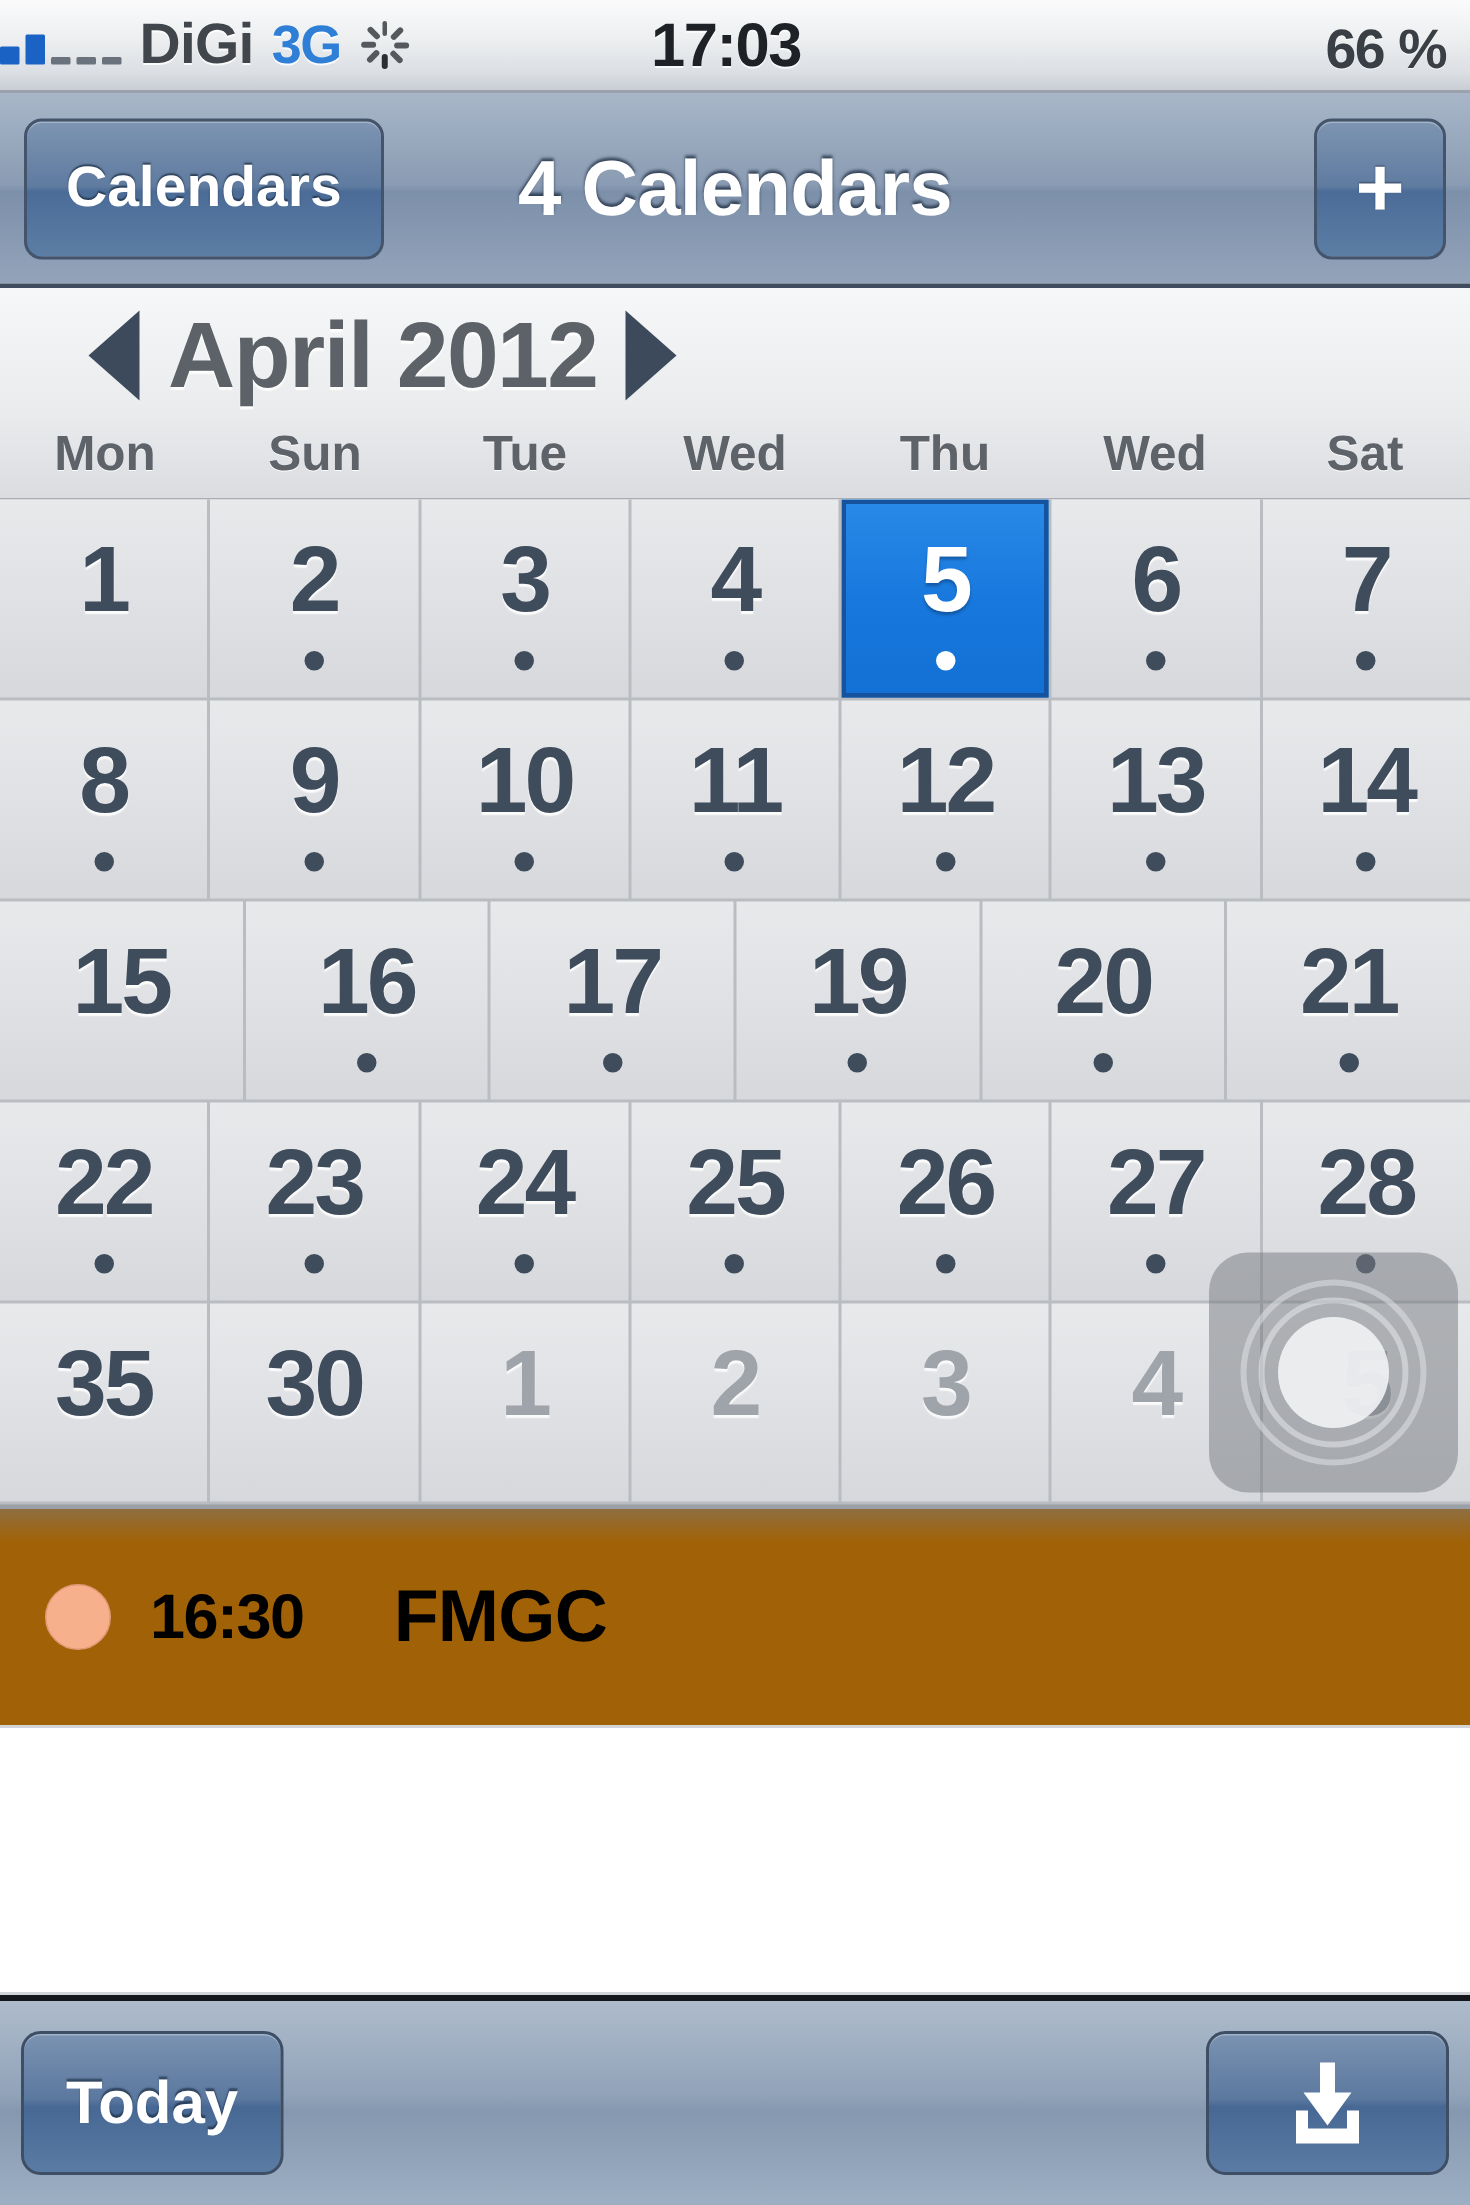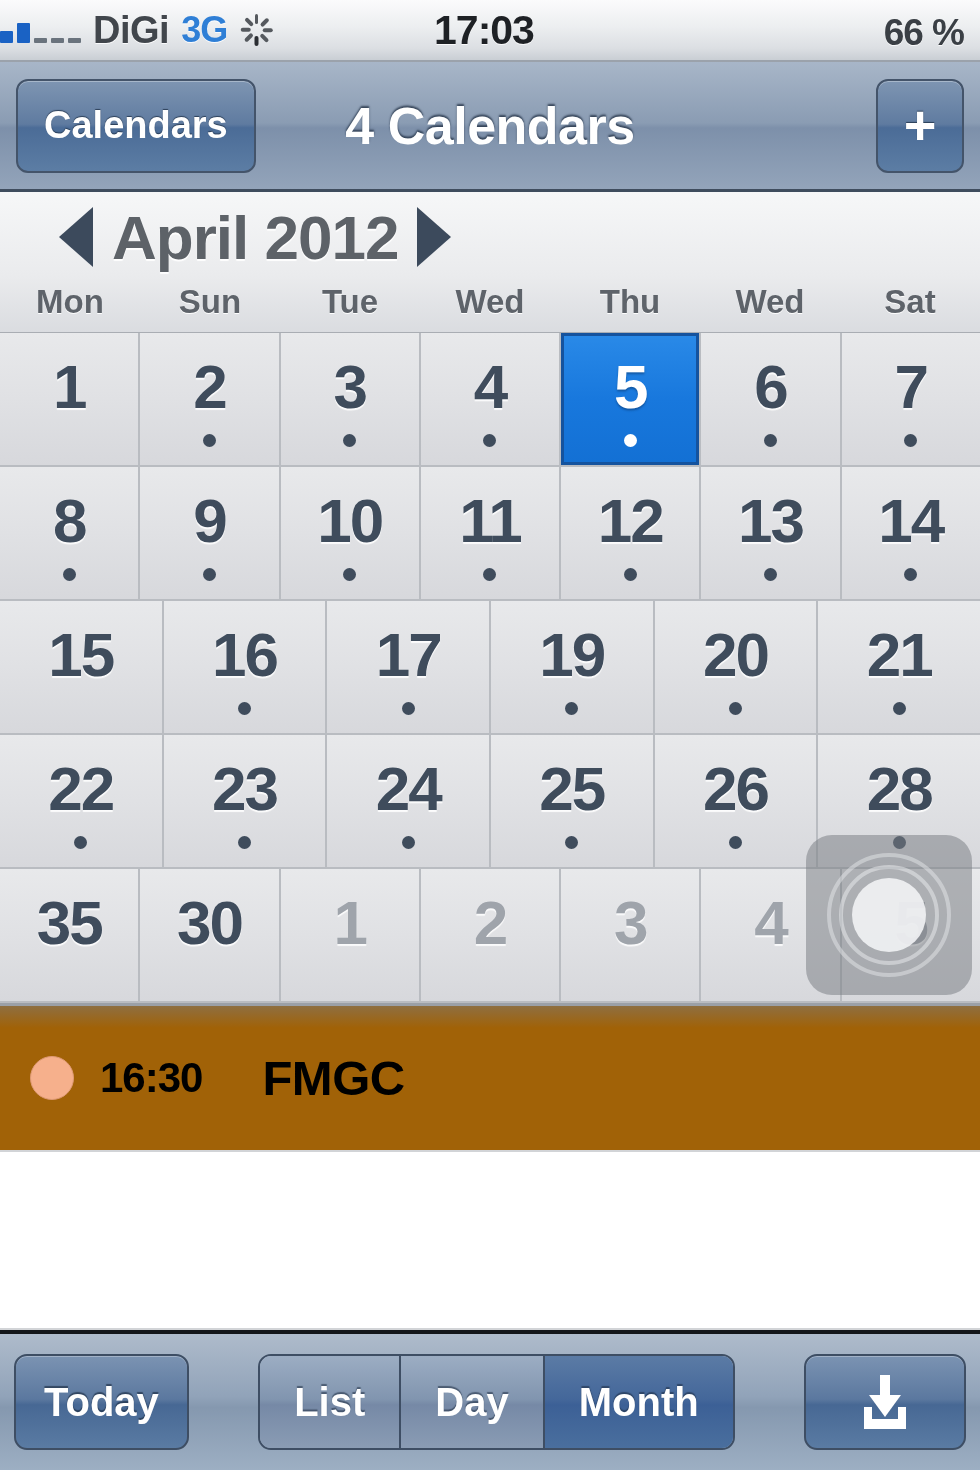--- a/index.html
+++ b/index.html
@@ -607,20 +607,24 @@
         </div>
         <div class="cal-cell">
           <div class="num">25</div>
           <div class="dot"></div>
         </div>
         <div class="cal-cell">
           <div class="num">26</div>
           <div class="dot"></div>
         </div>
         <div class="cal-cell">
+          <div class="num">27</div>
+          <div class="dot"></div>
+        </div>
+        <div class="cal-cell">
           <div class="num">28</div>
           <div class="dot"></div>
         </div>
       </div>
       <div class="cal-week">
         <div class="cal-cell">
           <div class="num">35</div>
           <div class="dot hidden"></div>
         </div>
         <div class="cal-cell">
@@ -664,25 +668,20 @@
         <div class="event-title">FMGC</div>
       </div>
       <div class="list-sep"></div>
       <div class="list-blank"></div>
       <div class="list-sep"></div>
     </div>
 
   <div class="toolbar">
     <div class="tb-btn">Today</div>
     <div class="tb-spacer"></div>
-    <div class="segmented" id="segmented">
-        <div class="seg">List</div>
-        <div class="seg">Day</div>
-        <div class="seg active">Month</div>
-      </div>
     <div class="tb-spacer"></div>
     <div class="tb-icon-btn">
       <svg width="70" height="70" viewBox="0 0 70 70">
         <rect x="30" y="8" width="10" height="24" fill="#ffffff"></rect>
         <polygon points="19,28 51,28 35,50" fill="#ffffff"></polygon>
         <path d="M14 40 L22 40 L22 52 L48 52 L48 40 L56 40 L56 62 L14 62 Z" fill="#ffffff"></path>
       </svg>
     </div>
   </div>
 

